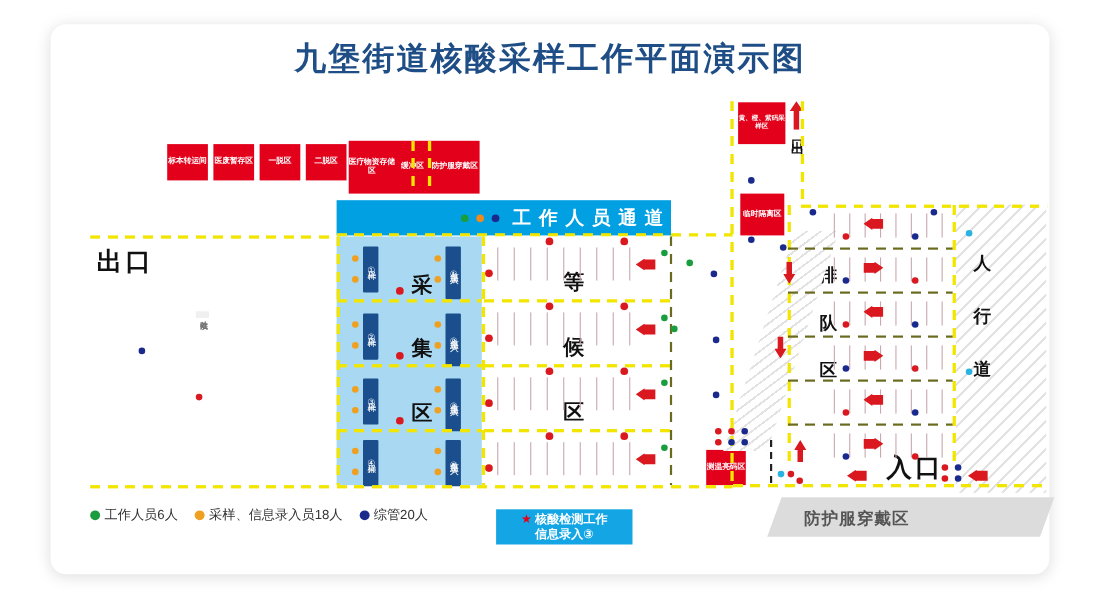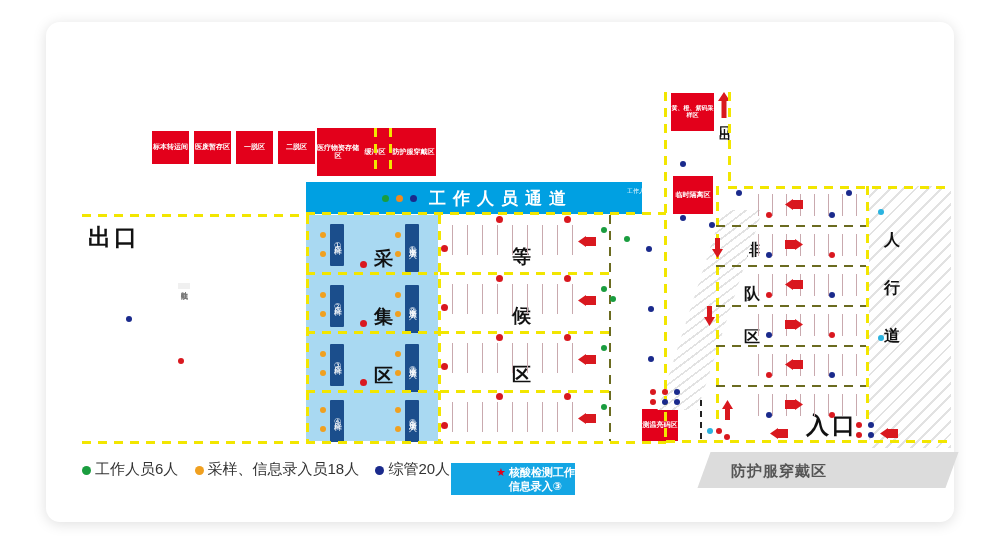--- a/index.html
+++ b/index.html
@@ -25,33 +25,34 @@
   .bigch{color:#111;font-weight:bold;font-size:19px;}
   .vline{background:#c9a9ae;width:1px;}
   .hatch{background:repeating-linear-gradient(135deg,#ffffff 0 7px,#e2e2e2 7px 9px);}
   .grayband{background:#dcdcdc;}
   .ydash{background:repeating-linear-gradient(to right,#f2e600 0 9px,transparent 9px 16px);height:3px;}
   .ydashv{background:repeating-linear-gradient(to bottom,#f2e600 0 9px,transparent 9px 16px);width:3px;}
   .odash{background:repeating-linear-gradient(to right,#6b6b20 0 9px,transparent 9px 16px);height:2px;}
   .odashv{background:repeating-linear-gradient(to bottom,#6b6b20 0 9px,transparent 9px 16px);width:2px;}
   .kdashv{background:repeating-linear-gradient(to bottom,#222 0 6px,transparent 6px 11px);width:2px;}
   .legdot{width:9px;height:9px;border-radius:50%;display:inline-block;margin-right:4px;vertical-align:-1px;}
-  .legrow{font-size:15px;color:#333;white-space:nowrap;margin-bottom:3px;}
+  .legrow{font-size:12px;color:#333;white-space:nowrap;margin-bottom:3px;}
   .legrow span.t{margin-right:12px;}
   .cyanbox{background:#14a6e4;color:#fff;font-size:11px;font-weight:bold;text-align:center;
            display:flex;align-items:center;justify-content:center;line-height:1.3;}
   .exitlabel{font-size:23px;font-weight:bold;color:#111;letter-spacing:3px;}
   .vlabel{writing-mode:vertical-rl;text-orientation:upright;font-weight:bold;color:#111;}
 </style>
 </head>
 <body>
 
 <div id="page">
   <div id="card"></div>
 
+  <div id="title">九堡街道核酸采样工作平面演示图</div>
 
   <div class="abs redbox" style="left:152px;top:131px;width:37px;height:33px;font-size:7px;">
     <div><span>标本转运间</span></div>
   </div>
   <div class="abs redbox" style="left:194px;top:131px;width:37px;height:33px;font-size:7px;">
     <div><span>医废暂存区</span></div>
   </div>
   <div class="abs redbox" style="left:236px;top:131px;width:37px;height:33px;font-size:7px;">
     <div><span>一脱区</span></div>
   </div>
@@ -82,21 +83,21 @@
   </div>
   <div class="abs vlabel" style="left:716px;top:118px;font-size:12px;">出口</div>
 
   <div class="abs redbox" style="left:673px;top:176px;width:40px;height:38px;font-size:7px;">
     <div><span>临时隔离区</span></div>
   </div>
   <div class="abs redbox" style="left:642px;top:409px;width:36px;height:32px;font-size:7px;">
     <div><span>测温亮码区</span></div>
   </div>
 
-  <div id="corridor" class="abs" style="left:306px;top:182px;width:336px;height:32px;">
+  <div id="corridor" class="abs" style="left:306px;top:182px;width:304px;height:32px;justify-content:flex-end;">
     <div class="dot" style="width:7px;height:7px;background:#1a9d3f;margin-left:76px;"></div>
     <div class="dot" style="width:7px;height:7px;background:#f08a1e;margin-left:7px;"></div>
     <div class="dot" style="width:7px;height:7px;background:#1a2a8c;margin-left:7px;"></div>
     <div class="ctext" style="margin-left:12px;">工作人员通道</div>
   </div>
   <div class="abs" style="left:625px;top:188px;width:40px;font-size:6px;color:#fff;text-align:center;line-height:1.2;">工作人员休息区</div>
   <div class="abs ydash" style="left:306px;top:212px;width:360px;"></div>
 
   <div id="samplezone" class="abs" style="left:306px;top:215px;width:132px;height:226px;"></div>
 
@@ -158,21 +159,21 @@
   <div class="abs vlabel" style="left:881px;top:314px;font-size:16px;">道</div>
   <div class="abs hatch" style="left:690px;top:210px;width:40px;height:200px;transform:skewX(-18deg);"></div>
 
   <div class="abs exitlabel" style="left:806px;top:410px;">入口</div>
   <div class="abs exitlabel" style="left:88px;top:222px;">出口</div>
   <div class="abs vlabel" style="left:178px;top:283px;font-size:7px;color:#777;background:#f0f0f0;padding:3px 1px;">吐痰处</div>
 
   <div class="abs grayband" style="left:704px;top:452px;width:248px;height:36px;transform:skewX(-20deg);"></div>
   <div class="abs" style="left:731px;top:462px;font-size:15px;font-weight:bold;color:#555;letter-spacing:1px;">防护服穿戴区</div>
 
-  <div class="abs cyanbox" style="left:451px;top:463px;width:124px;height:32px;justify-content:flex-end;">
+  <div class="abs cyanbox" style="left:451px;top:463px;width:124px;height:32px;">
     <div>
       <span style="color:#e3001b;">★</span>
       <span>核酸检测工作</span><br>
       <span>信息录入③</span>
     </div>
   </div>
 
   <div class="abs" style="left:82px;top:460px;width:300px;">
     <div class="legrow">
       <span class="t"><i class="legdot" style="background:#1a9d3f;"></i><span>工作人员6人</span></span>

